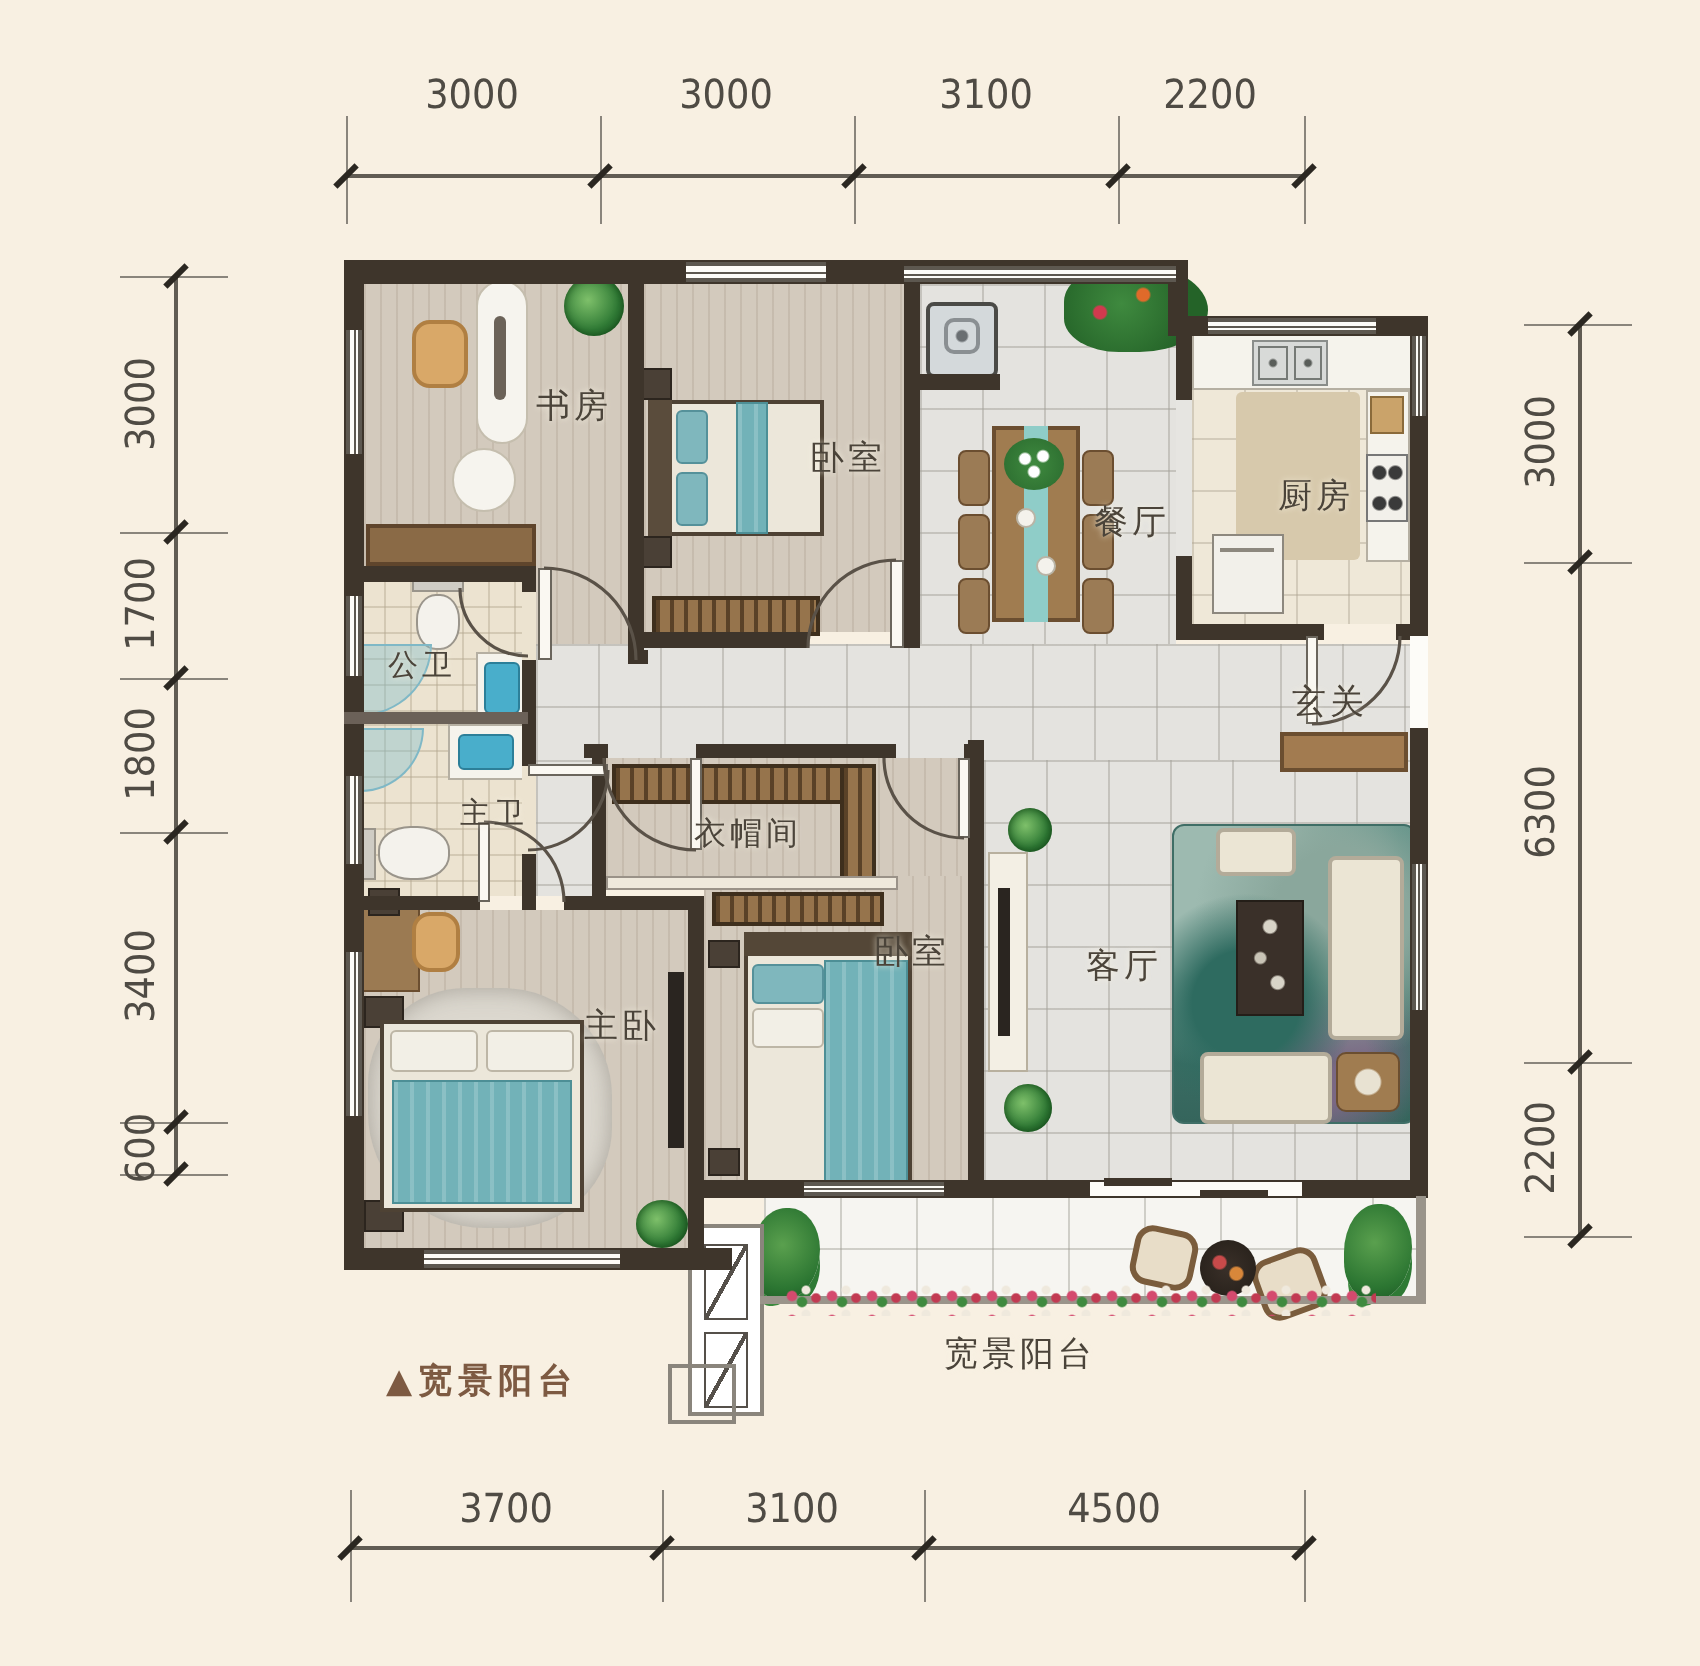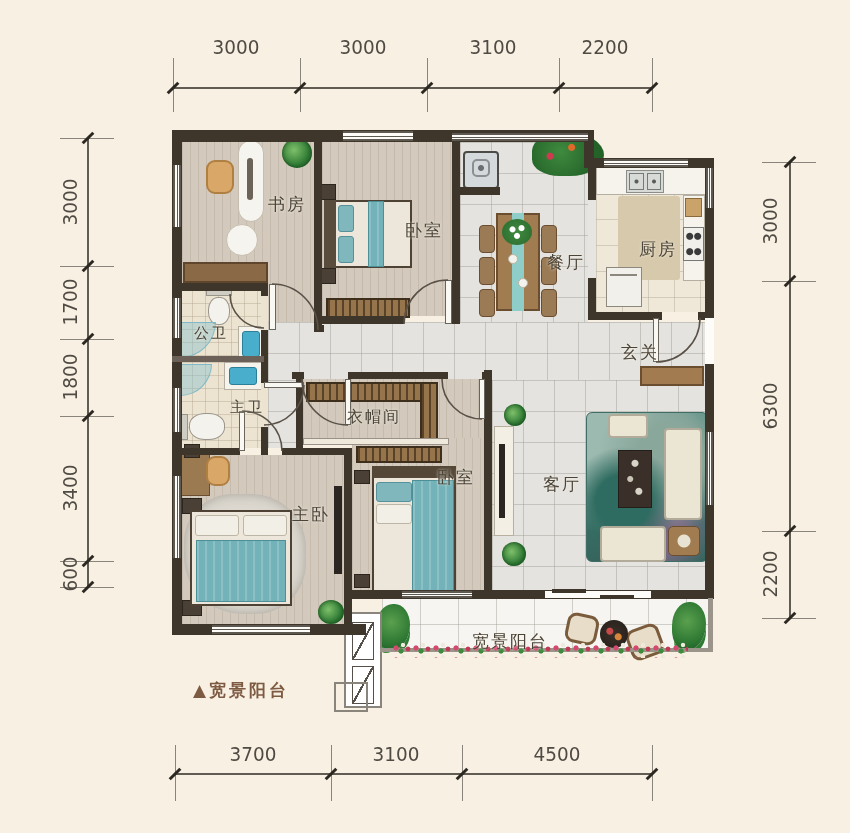--- a/index.html
+++ b/index.html
@@ -285,25 +285,25 @@
   <div class="abs" style="left:708px;top:598px;width:5px;height:54px;background:#9a948a"></div>
   <div class="flowerstrip" style="left:392px;top:642px;width:296px;height:16px"></div>
 
   <div class="rlabel" style="left:287px;top:204px">书房</div>
   <div class="rlabel" style="left:424px;top:230px">卧室</div>
   <div class="rlabel" style="left:566px;top:262px">餐厅</div>
   <div class="rlabel" style="left:658px;top:249px">厨房</div>
   <div class="rlabel" style="left:211px;top:333px;font-size:15px">公卫</div>
   <div class="rlabel" style="left:247px;top:407px;font-size:15px">主卫</div>
   <div class="rlabel" style="left:374px;top:417px;font-size:16px">衣帽间</div>
-  <div class="rlabel" style="left:640px;top:352px">玄关</div>
+  <div class="rlabel" style="left:665px;top:352px">玄关</div>
   <div class="rlabel" style="left:456px;top:477px">卧室</div>
   <div class="rlabel" style="left:311px;top:514px">主卧</div>
   <div class="rlabel" style="left:562px;top:484px">客厅</div>
-  <div class="rlabel" style="left:510px;top:641px">宽景阳台</div>
+  <div class="rlabel" style="left:510px;top:678px">宽景阳台</div>
 
   <div class="dline" style="left:173px;top:87px;width:479px;height:2px"></div>
   <div class="ext" style="left:173px;top:58px;width:1px;height:54px"></div>
   <div class="ext" style="left:300px;top:58px;width:1px;height:54px"></div>
   <div class="ext" style="left:427px;top:58px;width:1px;height:54px"></div>
   <div class="ext" style="left:559px;top:58px;width:1px;height:54px"></div>
   <div class="ext" style="left:652px;top:58px;width:1px;height:54px"></div>
   <div class="tick" style="left:173px;top:88px"></div>
   <div class="tick" style="left:300px;top:88px"></div>
   <div class="tick" style="left:427px;top:88px"></div>

